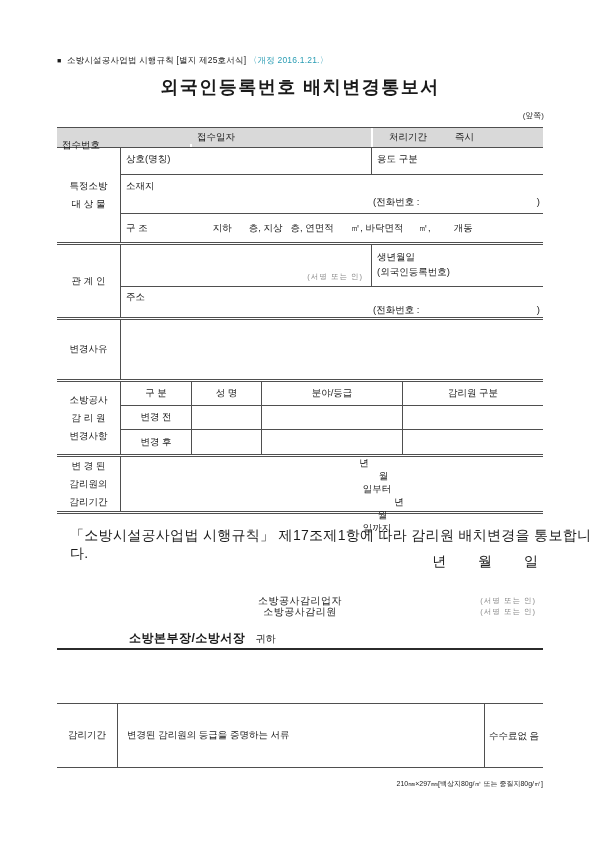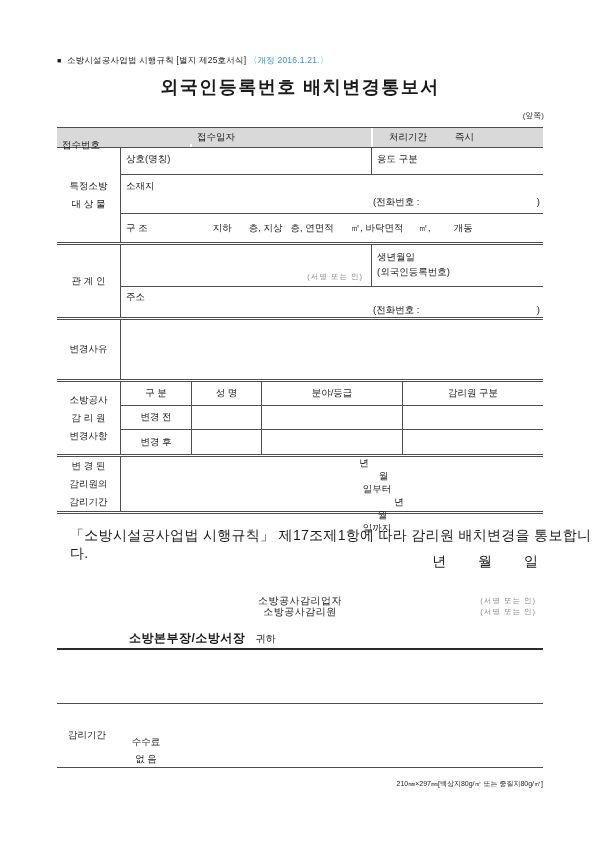--- a/index.html
+++ b/index.html
@@ -93,21 +93,21 @@
   .signer2 { top: 605px; }
   .recipient { position: absolute; left: 129px; top: 628px; }
   .recipient .rname { font-size: 12px; font-weight: bold; letter-spacing: 0.5px; }
   .recipient .rsuffix { font-size: 10px; margin-left: 6px; }
   .heavy-line { position: absolute; left: 57px; right: 57px; top: 648px; border-top: 2px solid #2b2b2b; }
 
   
   .attach { position: absolute; left: 57px; top: 703px; width: 486px; height: 65px; display: flex; border-top: 1px solid #4f4f4f; border-bottom: 1px solid #4f4f4f; font-size: 9.5px; }
   .attach .a-label { width: 60px; display: flex; align-items: center; justify-content: center; }
   .attach .a-content { flex: 1; border-left: 1px solid #4f4f4f; border-right: 1px solid #4f4f4f; display: flex; align-items: center; padding-left: 9px; }
-  .attach .a-fee { width: 58px; display: flex; flex-direction: column; align-items: center; justify-content: flex-end; line-height: 1.8; }
+  .attach .a-fee { width: 58px; display: flex; align-items: center; justify-content: center; line-height: 1.8; }
 
   .paper-spec { position: absolute; right: 57px; top: 779px; font-size: 7px; color: #222; }
 </style>
 </head>
 <body>
 
 <div class="sheet">
 
   <div class="ref-line">
     <span class="sq">■</span>
@@ -263,20 +263,21 @@
 
   <div class="recipient">
     <span class="rname">소방본부장/소방서장</span>
     <span class="rsuffix">귀하</span>
   </div>
 
   <div class="heavy-line"></div>
 
   <div class="attach">
     <div class="a-label">감리기간</div>
+    <div class="a-content">변경된 감리원의 등급을 증명하는 서류</div>
     <div class="a-fee">
       <div>수수료</div>
       <div>없 음</div>
     </div>
   </div>
 
   <div class="paper-spec">210㎜×297㎜[백상지80g/㎡ 또는 중질지80g/㎡]</div>
 
 </div>
 

